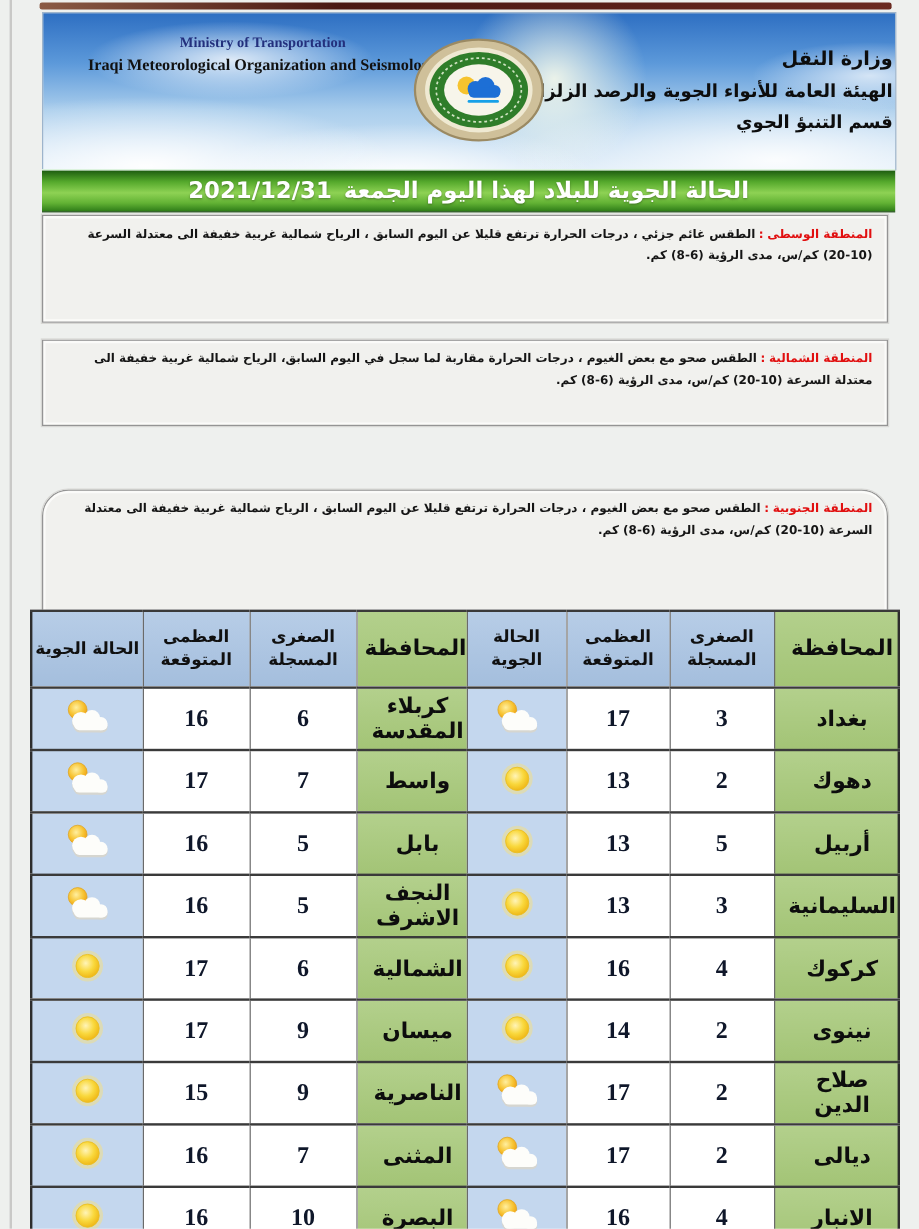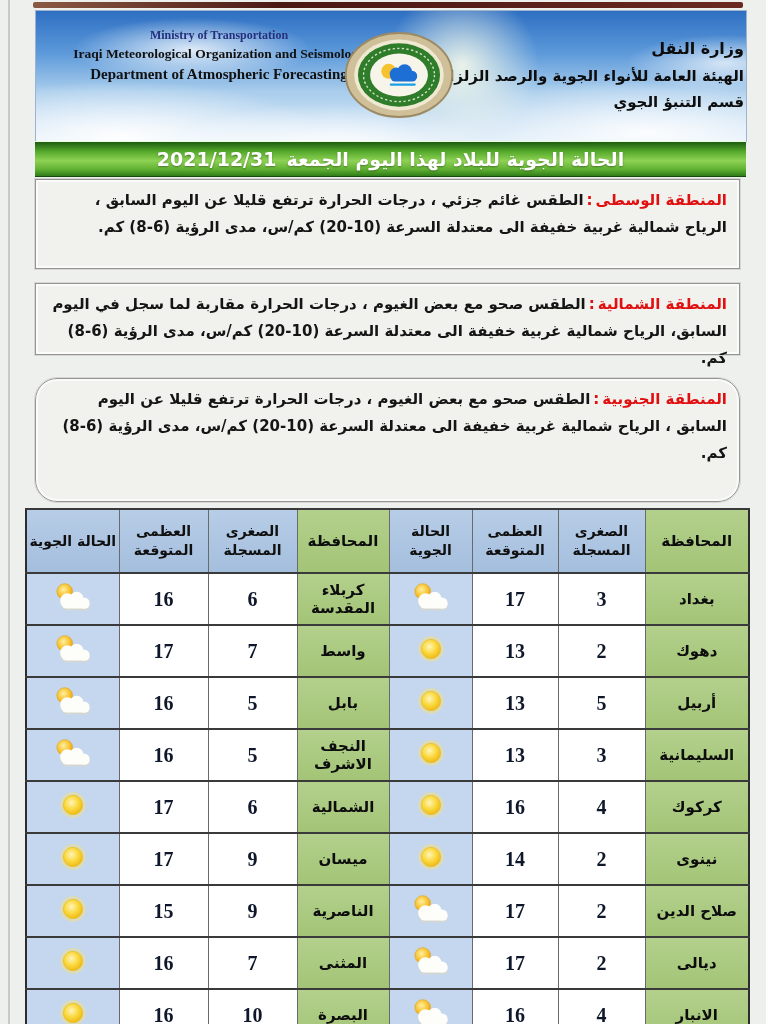--- a/index.html
+++ b/index.html
@@ -45,65 +45,64 @@
     color:#ffffff;font-weight:bold;font-size:19px;
     text-shadow:0 1px 2px rgba(0,0,0,.35);
     border-top:1px solid #e8ffe0;border-bottom:1px solid #164a0c;
   }
   
   .region-box{
     position:absolute;left:35px;width:705px;
     background:#f1f1ee;border:1px solid #949494;outline:1px solid #d7d7d4;
     box-shadow:inset 0 0 0 2px #fbfbf9;
     direction:rtl;padding:7px 12px 0 12px;box-sizing:border-box;
-    font-size:15px;font-weight:bold;color:#151515;line-height:1.8;text-align:right;
+    font-size:10px;font-weight:bold;color:#151515;line-height:1.8;text-align:right;
   }
   .region-box .rname{color:#e11010;}
   .region-box .rsep{color:#e11010;padding:0 3px;}
   #region-central{top:179px;height:90px;}
   #region-north{top:283px;height:72px;}
-  #region-south{top:378px;height:124px;border-radius:22px;}
+  #region-south{top:408px;height:124px;border-radius:22px;}
   
   .wtable-wrap{position:absolute;left:25px;top:508px;width:723px;}
   table.wtable{
     border-collapse:collapse;table-layout:fixed;width:723px;direction:rtl;
     border:2px solid #2d2d2d;background:#fff;
   }
   table.wtable th,table.wtable td{
     border-top:2px solid #3a3a3a;border-bottom:2px solid #3a3a3a;
     border-right:1px solid #6a6a6a;border-left:1px solid #6a6a6a;
     text-align:center;vertical-align:middle;padding:0;overflow:hidden;
   }
   table.wtable th{
     height:62px;font-size:14px;font-weight:bold;color:#101010;line-height:1.35;
     background:linear-gradient(180deg,#b7cde7,#a4bedd);
   }
   table.wtable th.green,table.wtable td.green{
     background:linear-gradient(180deg,#b3d08c,#a3c476);
-    font-size:15px;font-weight:bold;color:#0d0d0d;
+    font-size:18px;font-weight:bold;color:#0d0d0d;padding-left:10px;
   }
   table.wtable td{height:50px;}
   td.num{
     font-family:"Liberation Serif","DejaVu Serif",serif;
     font-size:20px;font-weight:bold;color:#0f172a;background:#ffffff;
   }
   td.icon-cell{background:#c4d7ee;}
   .wicon{display:inline-block;width:46px;height:34px;line-height:0;}
 </style>
 </head>
 <body>
 
 <div class="edge-line"></div>
 <div class="top-sliver"></div>
 
 <div class="banner">
   <div class="banner-en">
     <div class="l1">Ministry of Transportation</div>
     <div class="l2">Iraqi Meteorological Organization and Seismology</div>
-    <div class="l3">Department of Atmospheric Forecasting</div>
   </div>
   <div class="banner-ar">
     <div class="a1">وزارة النقل</div>
     <div class="a2">الهيئة العامة للأنواء الجوية والرصد الزلزالي</div>
     <div class="a3">قسم التنبؤ الجوي</div>
   </div>
   <div class="logo">
     <svg viewBox="0 0 120 96" width="112" height="92" xmlns="http://www.w3.org/2000/svg">
       <ellipse cx="60" cy="48" rx="57" ry="45" fill="#cfc09a" stroke="#9b8a63" stroke-width="2"></ellipse>
       <ellipse cx="60" cy="48" rx="48" ry="38" fill="#efe9d2"></ellipse>

